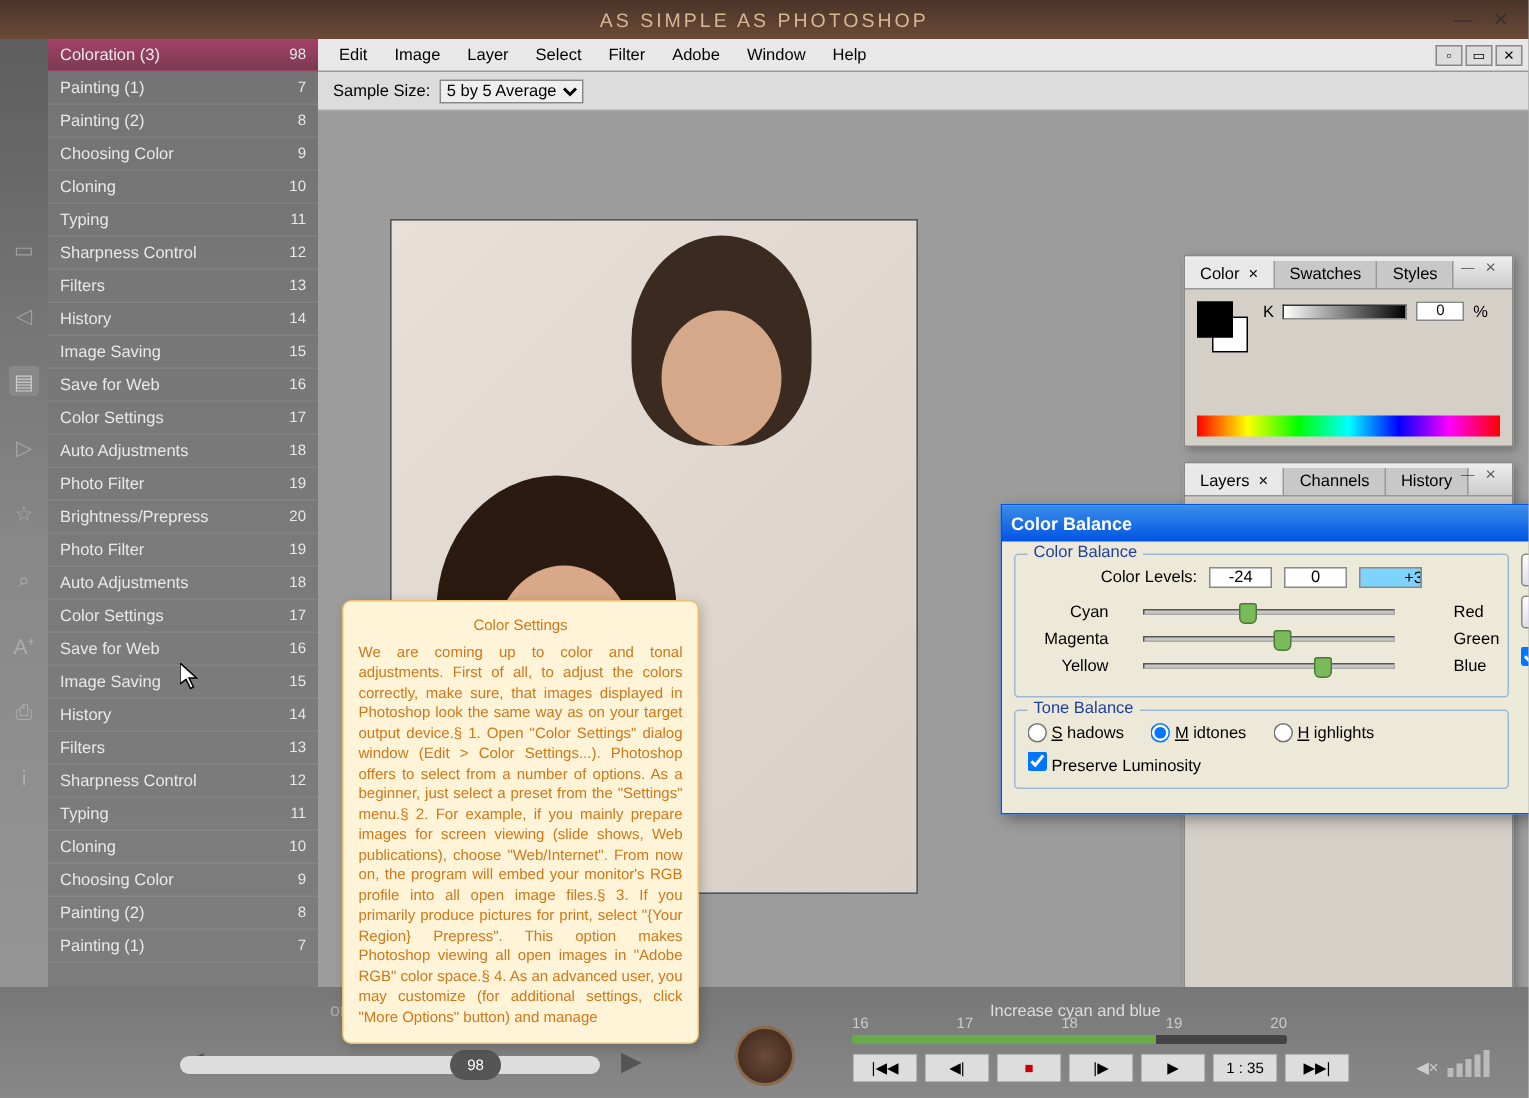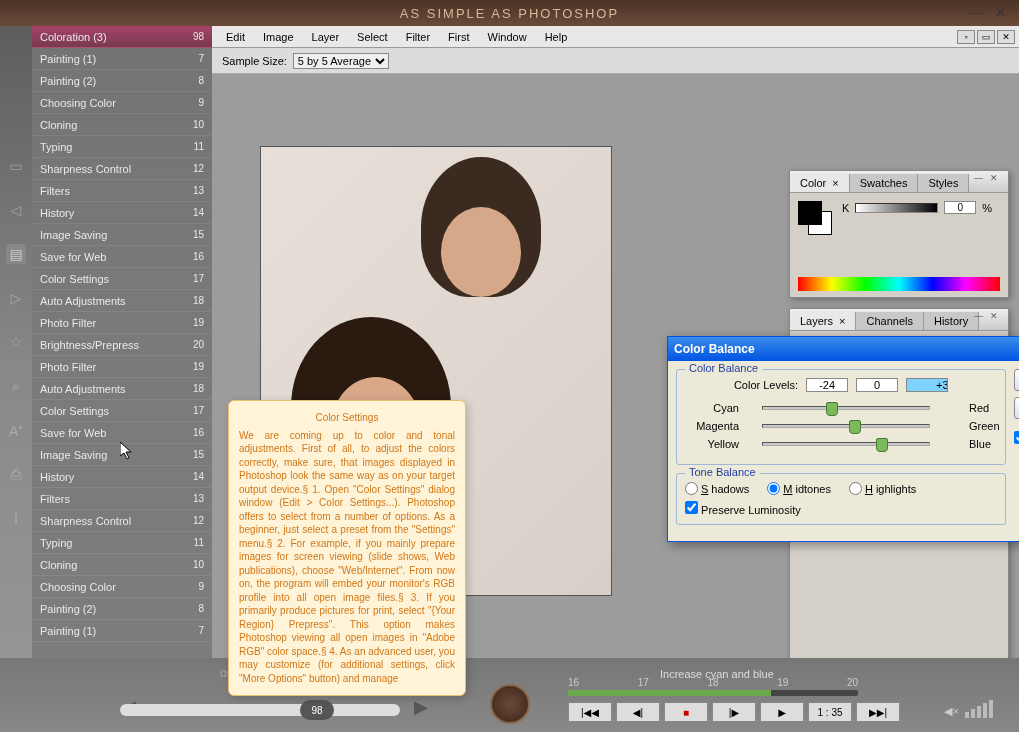--- a/index.html
+++ b/index.html
@@ -222,21 +222,21 @@
       </div>
     </div>
 
   <div class="content">
     <div class="menubar" id="menubar">
       <span class="menu-item">Edit</span>
         <span class="menu-item">Image</span>
         <span class="menu-item">Layer</span>
         <span class="menu-item">Select</span>
         <span class="menu-item">Filter</span>
-        <span class="menu-item">First</span>
+        <span class="menu-item">Adobe</span>
         <span class="menu-item">Window</span>
         <span class="menu-item">Help</span>
         <div class="menu-right">
         <div class="win-btn">▫</div>
         <div class="win-btn">▭</div>
         <div class="win-btn">✕</div>
       </div>
     </div>
     <div class="toolbar-row">
       <span>Sample Size:</span>

